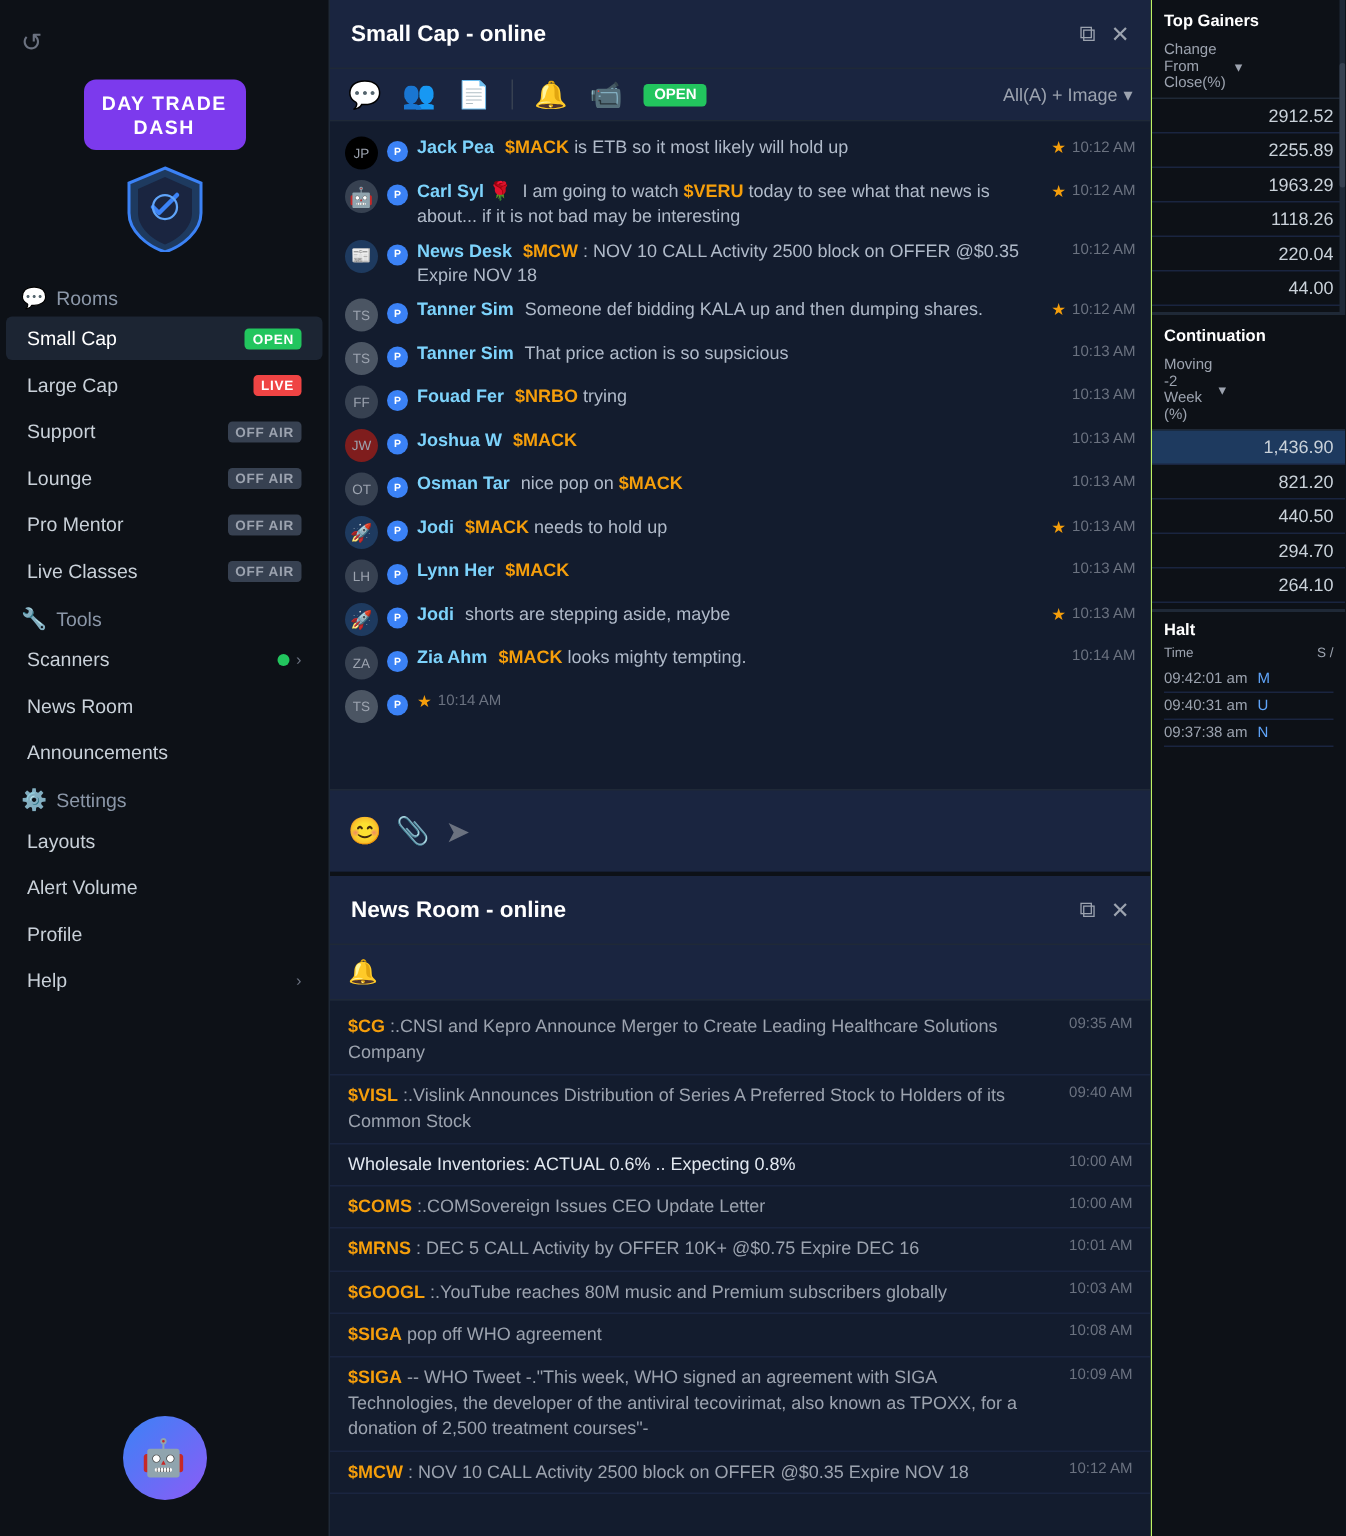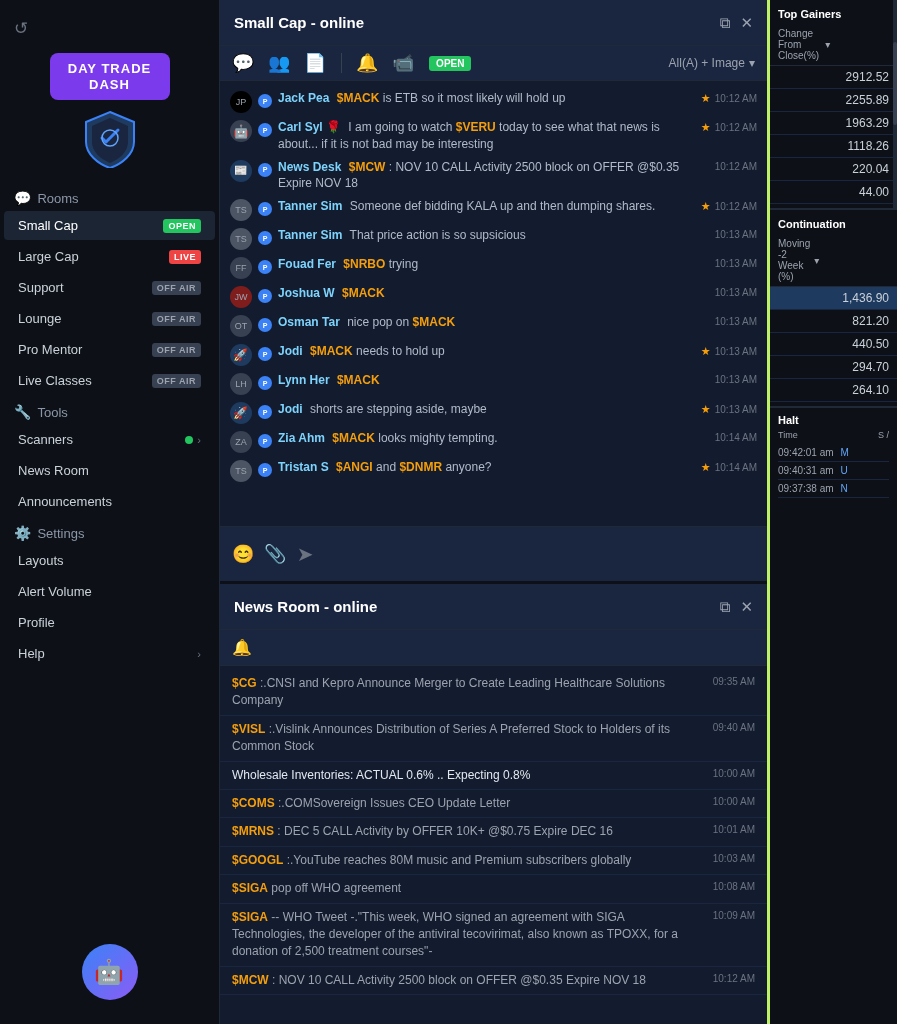--- a/index.html
+++ b/index.html
@@ -31,21 +31,21 @@
       display: flex;
       flex-direction: column;
       align-items: center;
       gap: 8px;
     }
     .logo-box {
       background: #7c3aed;
       border-radius: 8px;
       padding: 8px 12px;
       text-align: center;
-      width: 120px;
+      width: 108px;
     }
     .logo-box .logo-title {
       font-size: 22px;
       font-weight: 900;
       color: #fff;
       line-height: 1.1;
       text-transform: uppercase;
       letter-spacing: 1px;
     }
     .logo-icon {
@@ -313,21 +313,21 @@
       margin-top: 1px;
     }
 
     
     .right-panel {
       width: 130px;
       min-width: 130px;
       background: #0d1117;
       display: flex;
       flex-direction: column;
-      border-left: 3px solid #bef264;
+      border-left: 1px solid #bef264;
       overflow-y: auto;
     }
     .right-section {
       border-bottom: 2px solid #1f2937;
       padding-bottom: 4px;
     }
     .right-section-title {
       font-size: 11px;
       font-weight: 700;
       color: #fff;
@@ -658,27 +658,20 @@
           <span class="msg-name">Zia Ahm</span>
           <span class="msg-ticker">$MACK</span>
           <span class="msg-text"> looks mighty tempting.</span>
         </div>
         <div class="msg-time">10:14 AM</div>
       </div>
 
       <div class="msg-row">
         <div class="msg-avatar" style="background:#4b5563;">TS</div>
         <div class="msg-p-badge">P</div>
-        <div class="msg-body">
-          <span class="msg-name">Tristan S</span>
-          <span class="msg-ticker">$ANGI</span>
-          <span class="msg-text"> and </span>
-          <span class="msg-ticker">$DNMR</span>
-          <span class="msg-text"> anyone?</span>
-        </div>
         <div class="msg-time">
           <span class="star-icon">★</span>
           <span>10:14 AM</span>
         </div>
       </div>
     </div>
 
     <div class="chat-input-area">
       <span style="color:#6b7280; cursor:pointer; font-size:18px;">😊</span>
       <span style="color:#6b7280; cursor:pointer; font-size:18px;">📎</span>

